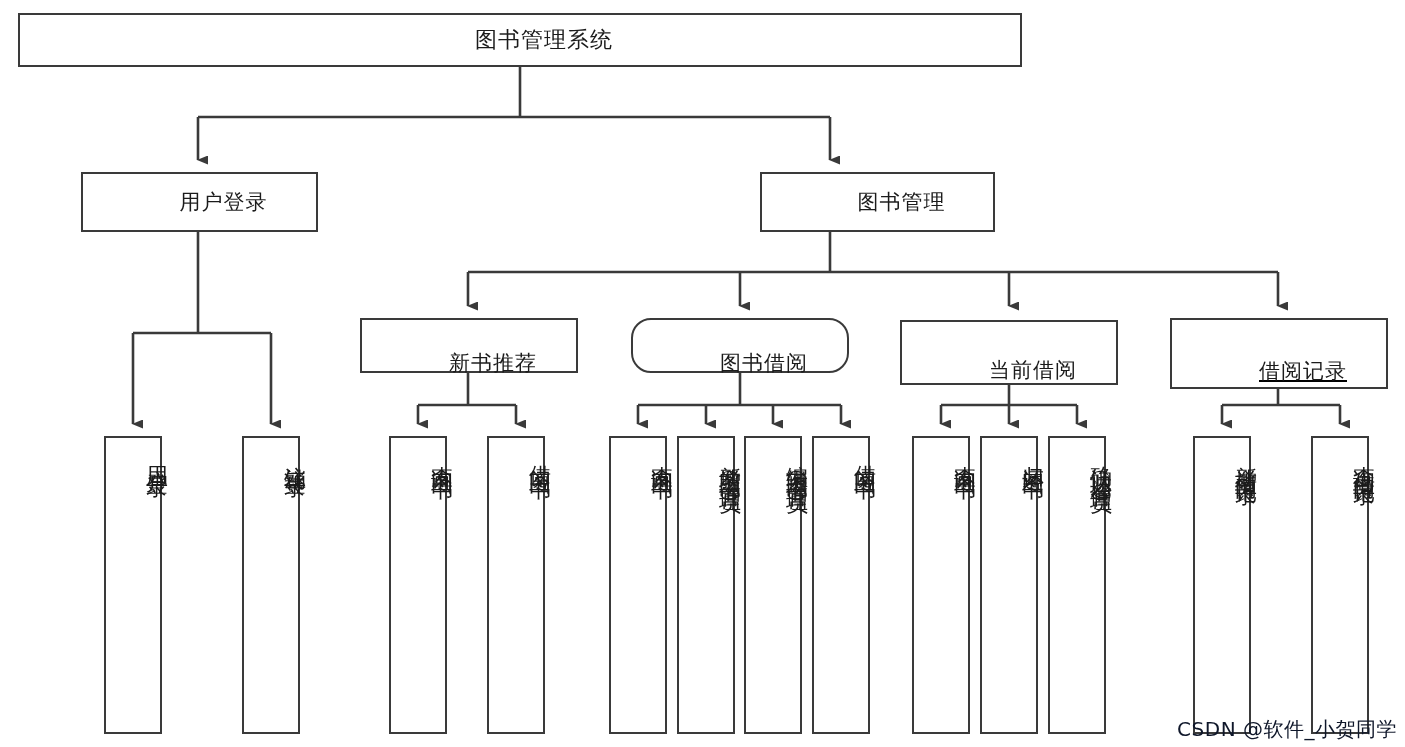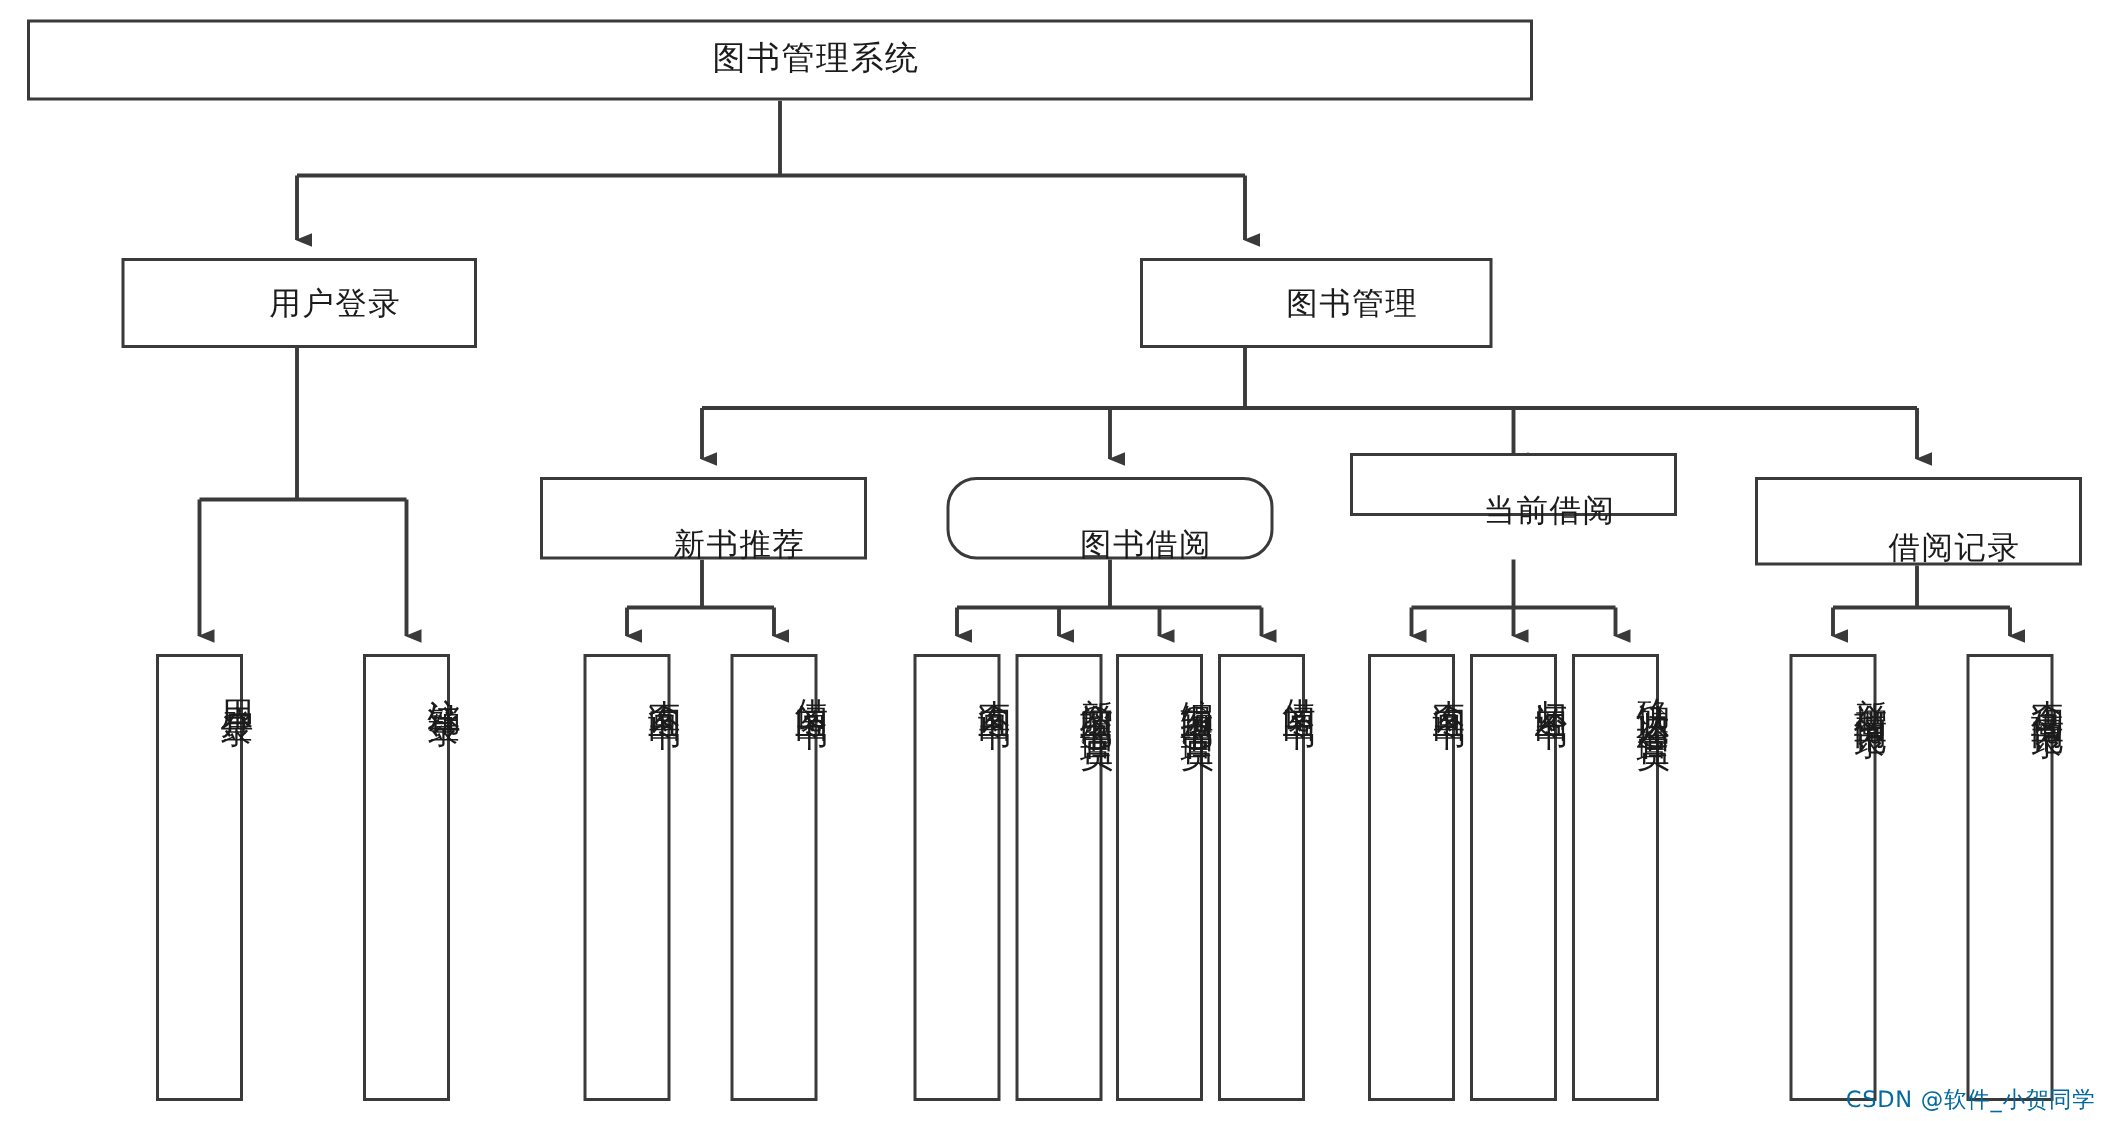--- a/index.html
+++ b/index.html
@@ -44,22 +44,22 @@
     font-size:22px;
     letter-spacing:4px;
     line-height:1;
     white-space:nowrap;
   }
 
   #watermark{
     position:absolute;
     right:8px;
     bottom:4px;
-    font-size:15px;
-    color:#0369a1;
+    font-size:20px;
+    color:#0f172a;
     letter-spacing:0.5px;
     white-space:nowrap;
     pointer-events:none;
   }
 </style>
 </head>
 <body>
 
 <div id="stage">
 
@@ -123,24 +123,24 @@
   <div class="node lvl2" style="left:712px;top:172px;width:235px;height:60px;margin-left:48px;">
     <span class="lbl">图书管理</span>
   </div>
 
   <div class="node lvl3" style="left:360px;top:318px;width:218px;height:55px;">
     <span class="lbl">新书推荐</span>
   </div>
   <div class="node lvl3" style="left:631px;top:318px;width:218px;height:55px;border-radius:20px;">
     <span class="lbl">图书借阅</span>
   </div>
-  <div class="node lvl3" style="left:900px;top:302px;width:218px;height:42px;">
+  <div class="node lvl3" style="left:900px;top:320px;width:218px;height:65px;">
     <span class="lbl">当前借阅</span>
   </div>
-  <div class="node lvl3" style="left:1170px;top:318px;width:218px;height:59px;">
+  <div class="node lvl3" style="left:1170px;top:318px;width:218px;height:71px;text-decoration:underline;">
     <span class="lbl">借阅记录</span>
   </div>
 
   <div class="node leaf" style="left:104px;top:436px;width:58px;height:298px;">
     <span class="lbl">用户登录</span>
   </div>
   <div class="node leaf" style="left:242px;top:436px;width:58px;height:298px;">
     <span class="lbl">注销登录</span>
   </div>
 

